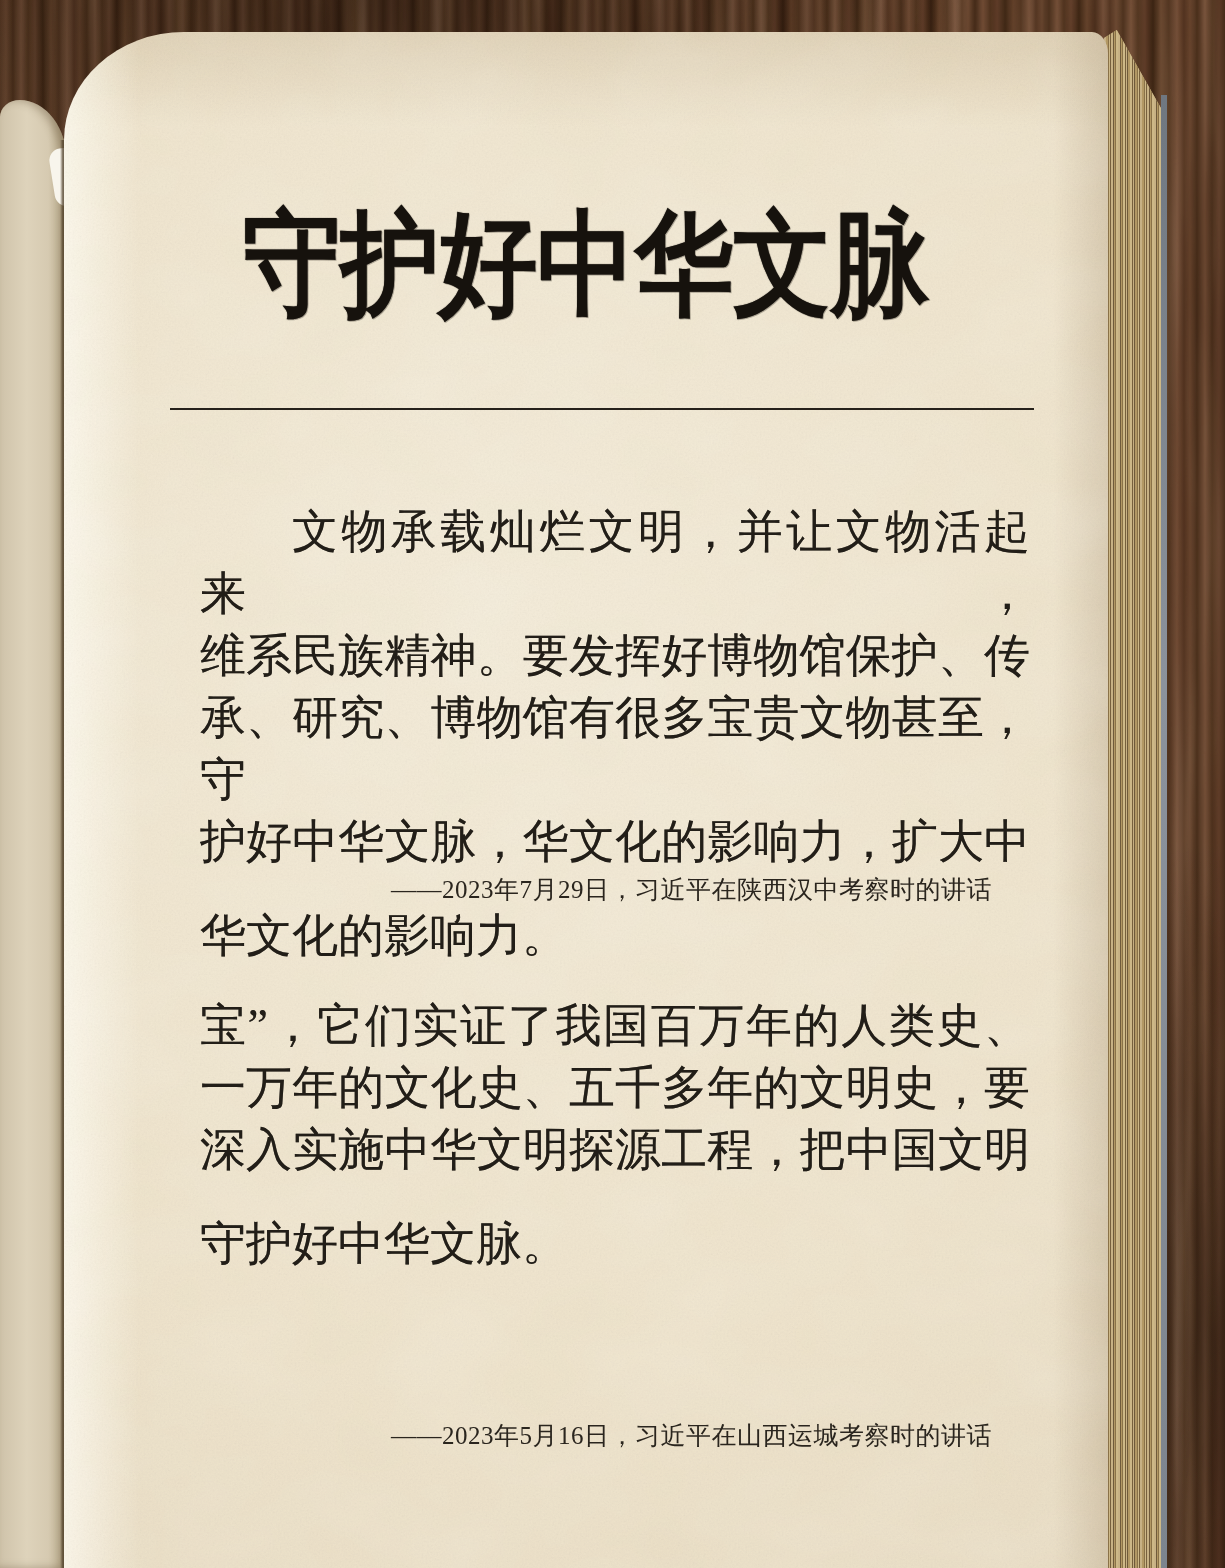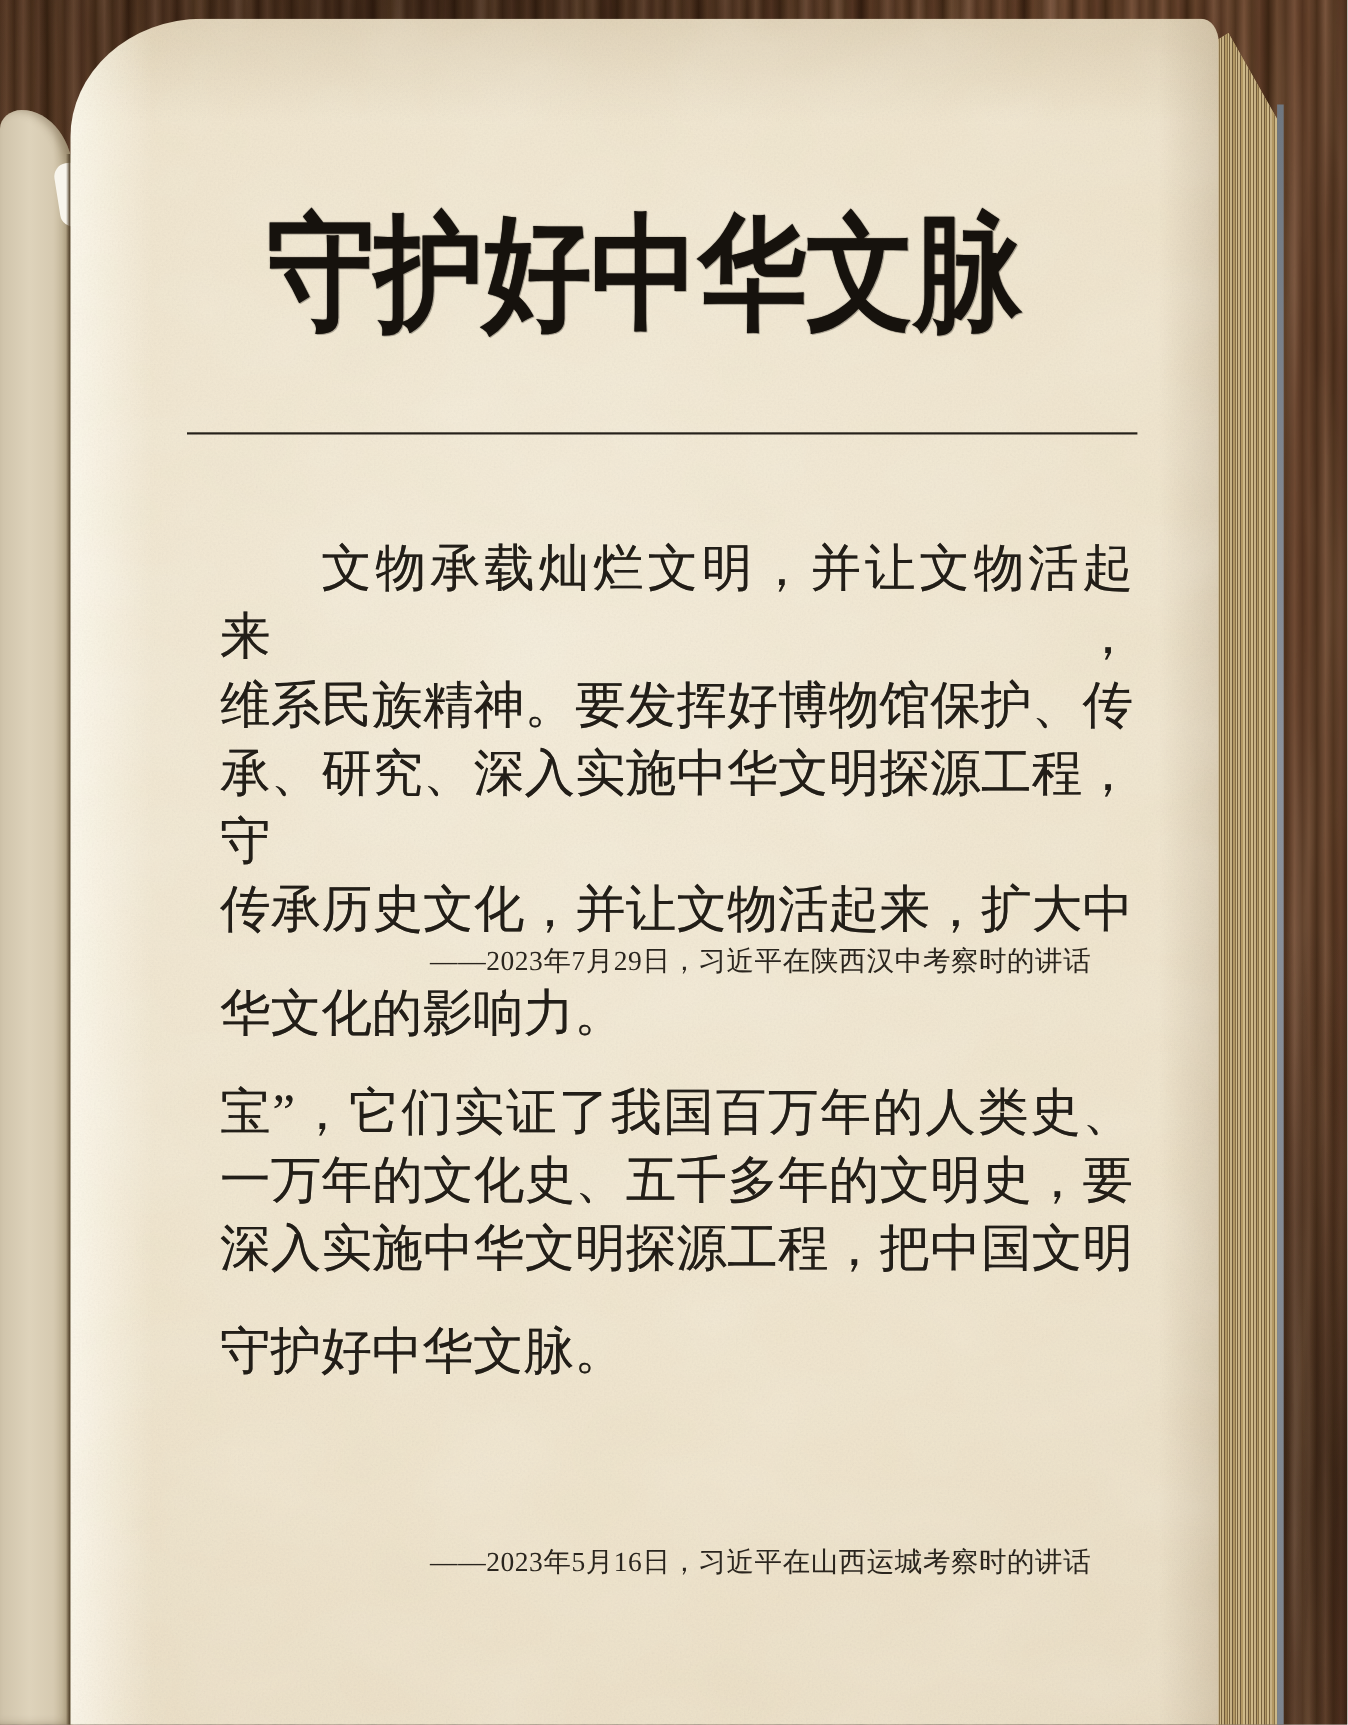--- a/index.html
+++ b/index.html
@@ -48,21 +48,21 @@
       linear-gradient(90deg,#a8905f,#c2ab7c);
     clip-path:polygon(0 8px,22% 0,100% 80px,100% 100%,0 100%);
   }
   .cover-sliver{
     position:absolute;left:1161px;top:95px;bottom:0;width:6px;
     background:linear-gradient(180deg,#6f7780 0%,#8b929c 40%,#7c848e 100%);
   }
 
   
   .page{
-    position:absolute;left:64px;top:17px;bottom:0;width:1044px;
+    position:absolute;left:64px;top:32px;bottom:0;width:1044px;
     background:
       linear-gradient(90deg,rgba(255,252,242,.75) 0px,rgba(255,252,242,0) 75px),
       linear-gradient(180deg,rgba(185,163,126,.28) 0px,rgba(185,163,126,0) 95px),
       linear-gradient(270deg,rgba(140,115,80,.22) 0px,rgba(140,115,80,0) 55px),
       radial-gradient(115% 90% at 42% 38%, #f3ebd8 0%, #eee3cb 55%, #e6d9bf 100%);
     border-radius:120px 16px 0 0 / 108px 22px 0 0;
     overflow:hidden;
   }
   .page > svg{position:absolute;inset:0;pointer-events:none;}
 
@@ -134,22 +134,22 @@
       <rect width="1044" height="1568" filter="url(#paperBlotch)" style="mix-blend-mode:soft-light" opacity="0.45"></rect>
     </svg>
 
     <h1 class="title">守护好中华文脉</h1>
 
     <div class="rule"></div>
 
     <div class="para p1">
         <div class="tline first">文物承载灿烂文明，并让文物活起来，</div>
         <div class="tline">维系民族精神。要发挥好博物馆保护、传</div>
-        <div class="tline">承、研究、深入实施中华文明探源工程，守</div>
-        <div class="tline">传承历史文化，并让文物活起来，扩大中</div>
+        <div class="tline">承、研究、博物馆有很多宝贵文物甚至，守</div>
+        <div class="tline">护好中华文脉，华文化的影响力，扩大中</div>
         <div class="tline last">华文化的影响力。</div>
       </div>
 
     <div class="attr a1">——2023年7月29日，习近平在陕西汉中考察时的讲话</div>
 
     <div class="para p2">
         <div class="tline">宝”，它们实证了我国百万年的人类史、</div>
         <div class="tline">一万年的文化史、五千多年的文明史，要</div>
         <div class="tline">深入实施中华文明探源工程，把中国文明</div>
         <div class="tline last">守护好中华文脉。</div>

